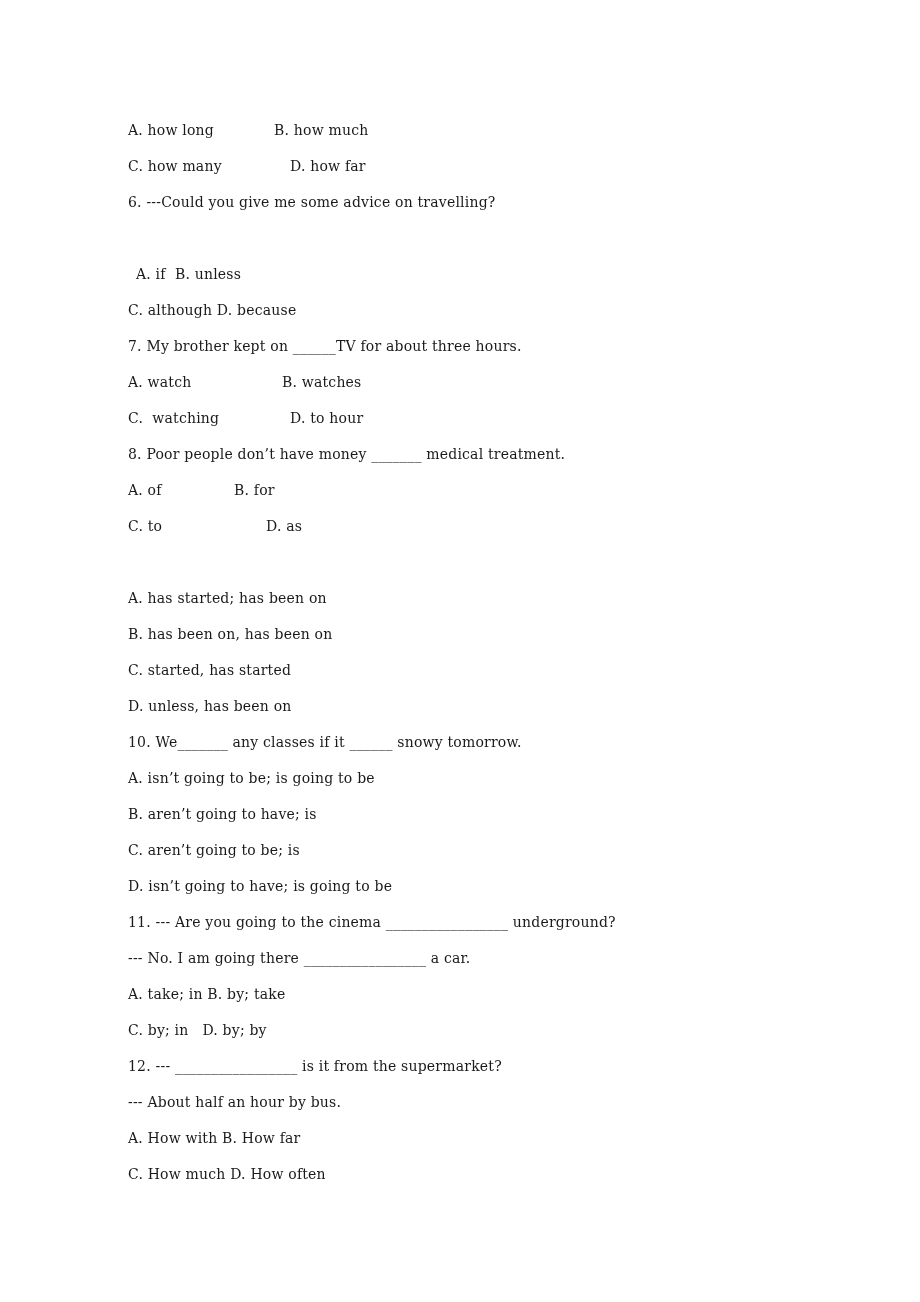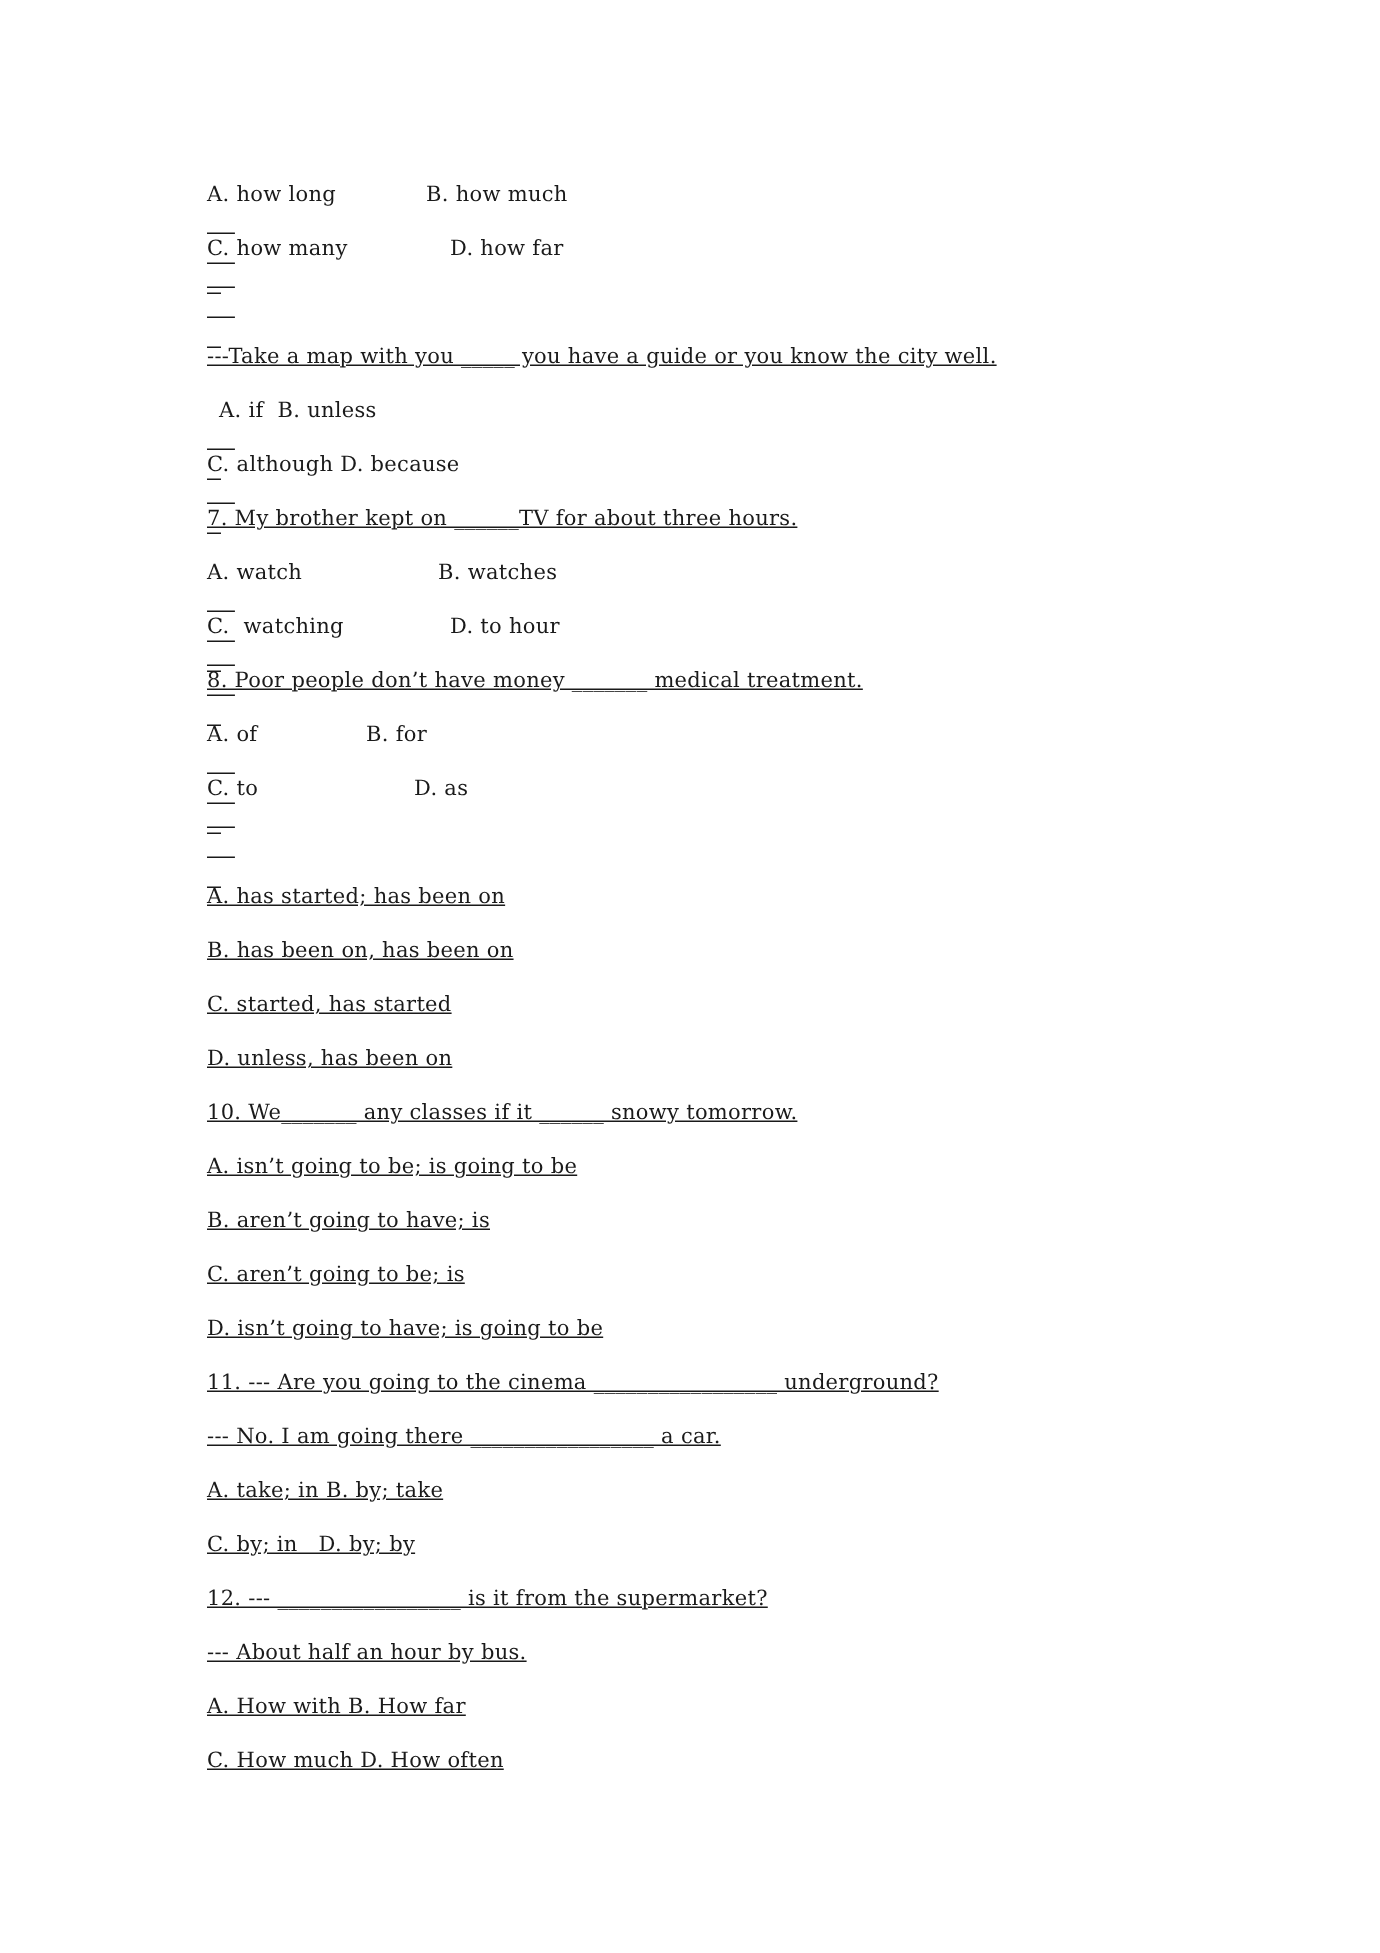--- a/index.html
+++ b/index.html
@@ -17,48 +17,47 @@
     }
     .page {
       position: absolute;
       left: 0;
       top: 0;
       width: 920px;
       height: 1302px;
     }
     .line {
       position: absolute;
-      left: 138px;
+      left: 128px;
       height: 20px;
       line-height: 20px;
       font-size: 14px;
       white-space: pre;
       letter-spacing: 0.2px;
-      text-decoration: underline;
     }
     .seg {
       position: absolute;
       top: 0;
       white-space: pre;
     }
   </style>
 </head>
 <body>
 
 <div class="page">
   <div class="line" style="top:120px">
     <span class="seg" style="left:0px">A. how long</span>
     <span class="seg" style="left:146px">B. how much</span>
   </div>
   <div class="line" style="top:156px">
     <span class="seg" style="left:0px">C. how many</span>
     <span class="seg" style="left:162px">D. how far</span>
   </div>
 
-  <div class="line" style="top:228px">---Take a map with you _____ you have a guide or you know the city well.</div>
+  <div class="line" style="top:192px">6. ---Could you give me some advice on travelling?</div>
   <div class="line" style="top:264px">
     <span class="seg" style="left:8px">A. if  B. unless</span>
   </div>
   <div class="line" style="top:300px">
     <span class="seg" style="left:0px">C. although D. because</span>
   </div>
 
   <div class="line" style="top:336px">7. My brother kept on ______TV for about three hours.</div>
   <div class="line" style="top:372px">
     <span class="seg" style="left:0px">A. watch</span>

